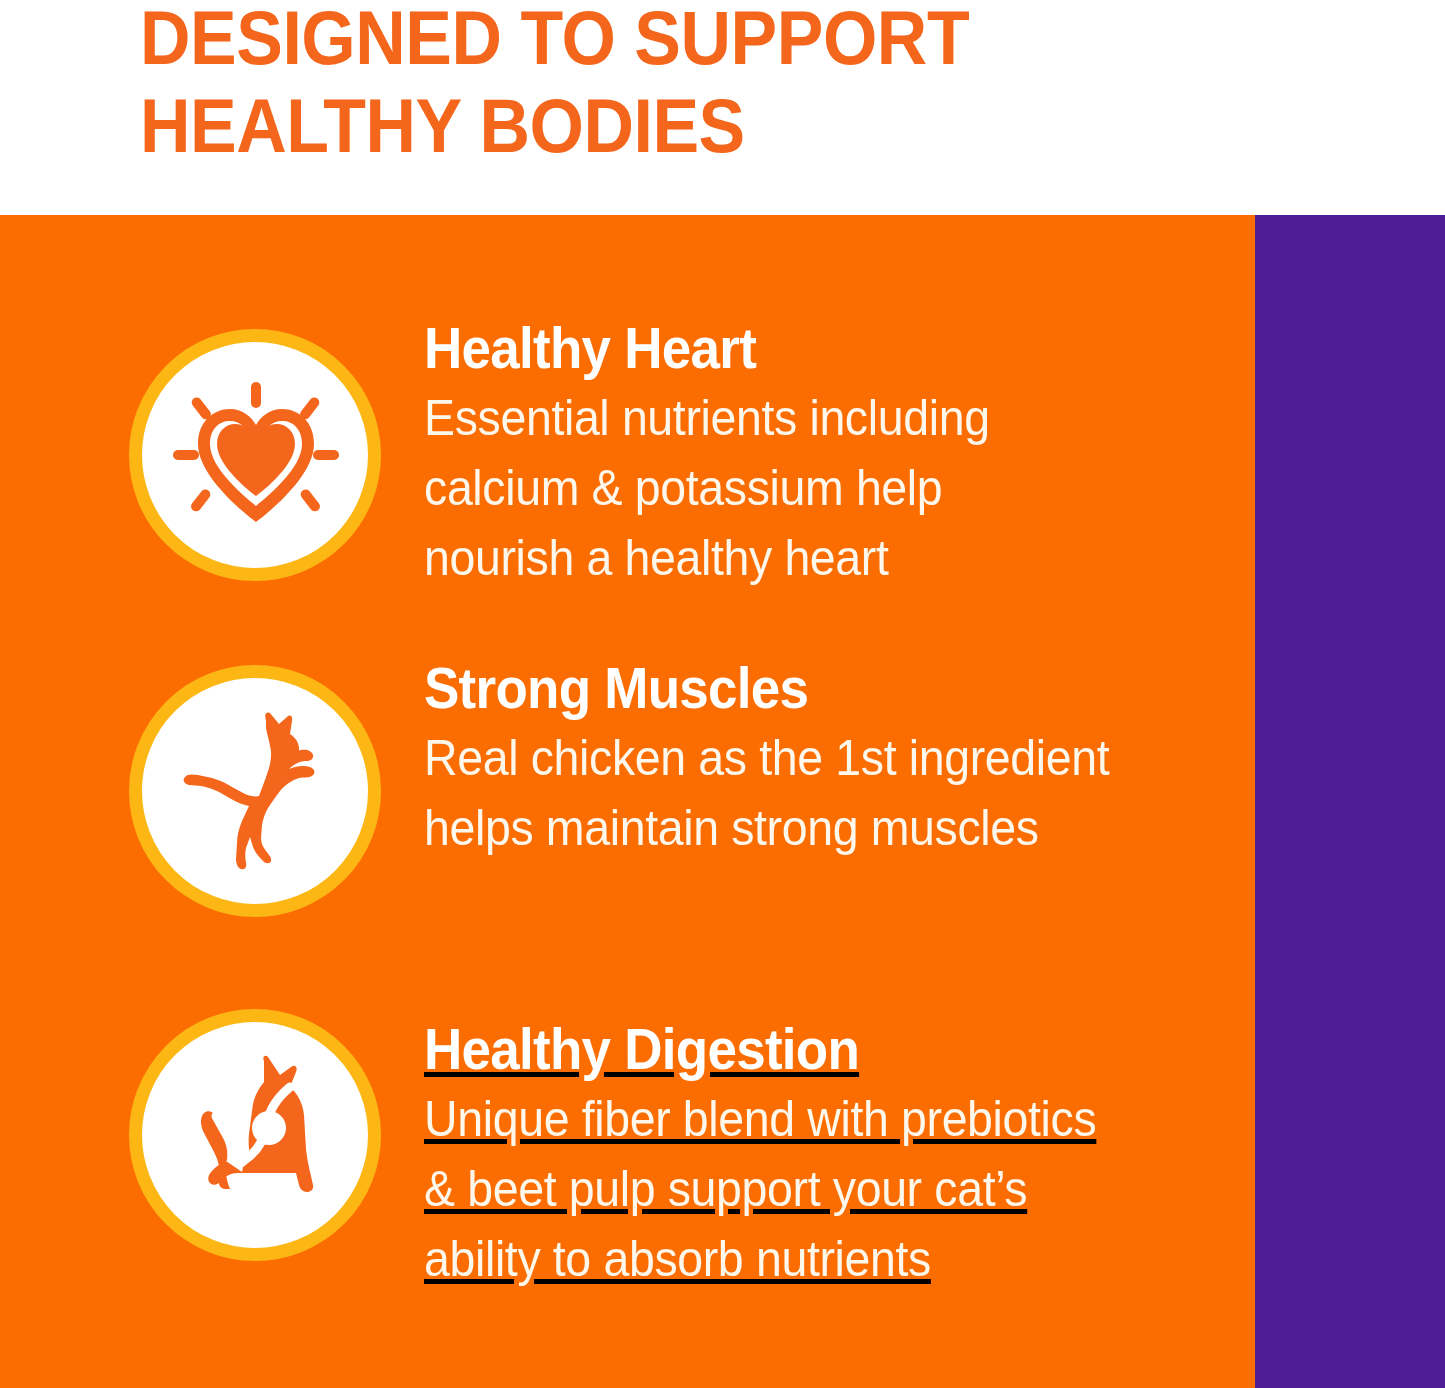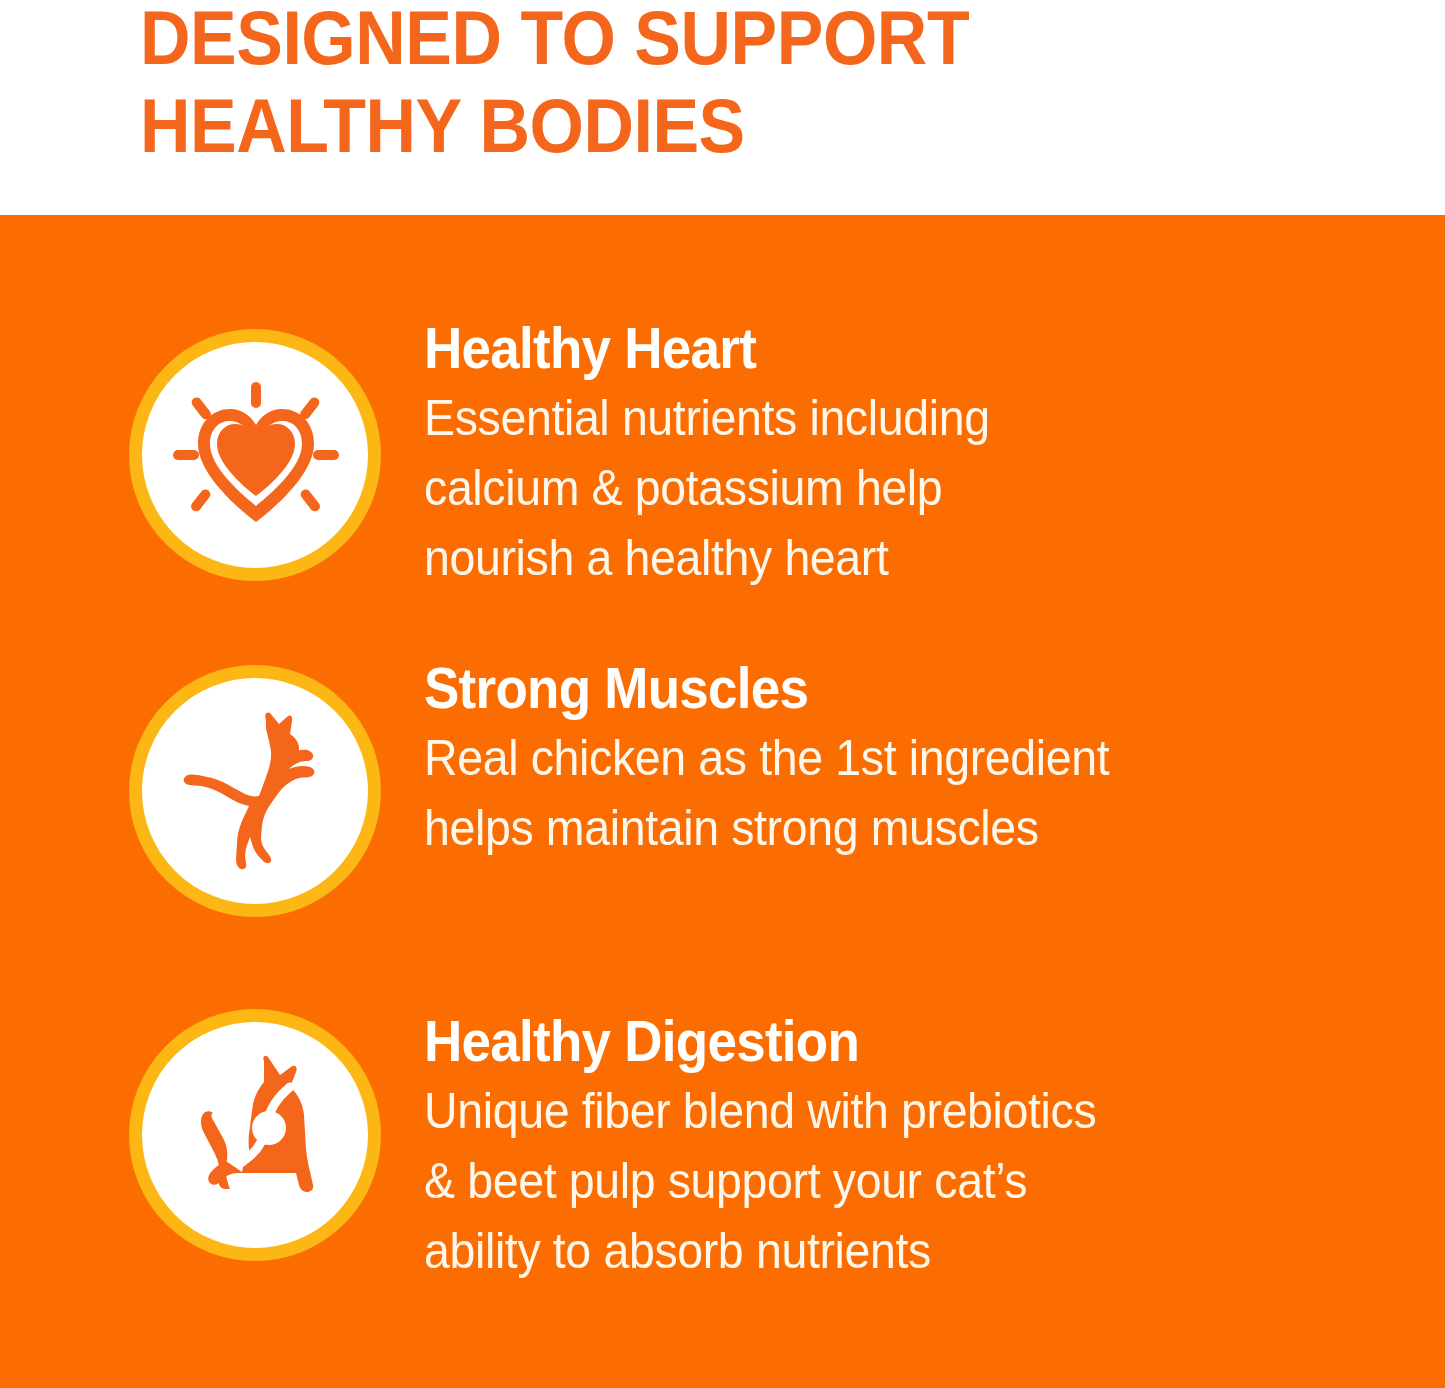--- a/index.html
+++ b/index.html
@@ -41,21 +41,21 @@
     transform: scaleX(0.92);
     transform-origin: left top;
     white-space: pre-line;
   }
 
   
   .panel {
     position: absolute;
     left: 0;
     top: 215px;
-    width: 1445px;
+    width: 1255px;
     height: 1173px;
     background: #FB6D00;
   }
 
   
   .feature {
     position: absolute;
     left: 0;
     width: 1445px;
     display: block;
@@ -83,21 +83,21 @@
 
   .icon-badge svg { display: block; }
 
   .feature-text {
     position: absolute;
     left: 424px;
     width: 1000px;
   }
   .feature-1 .feature-text { top: 0px; }
   .feature-2 .feature-text { top: 0px; }
-  .feature-3 .feature-text { top: 8px; }
+  .feature-3 .feature-text { top: 16px; text-decoration: underline; }
 
   .feature-title {
     color: #FFFFFF;
     font-family: "Liberation Sans", "DejaVu Sans", sans-serif;
     font-weight: bold;
     font-size: 57px;
     line-height: 66px;
     letter-spacing: -0.8px;
     transform: scaleX(0.93);
     transform-origin: left top;

